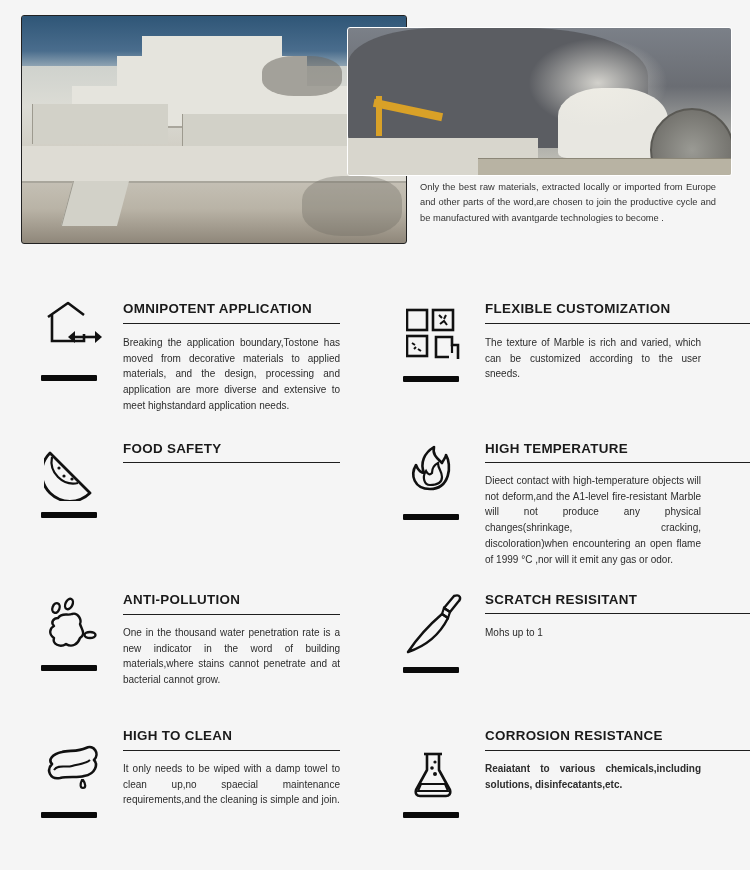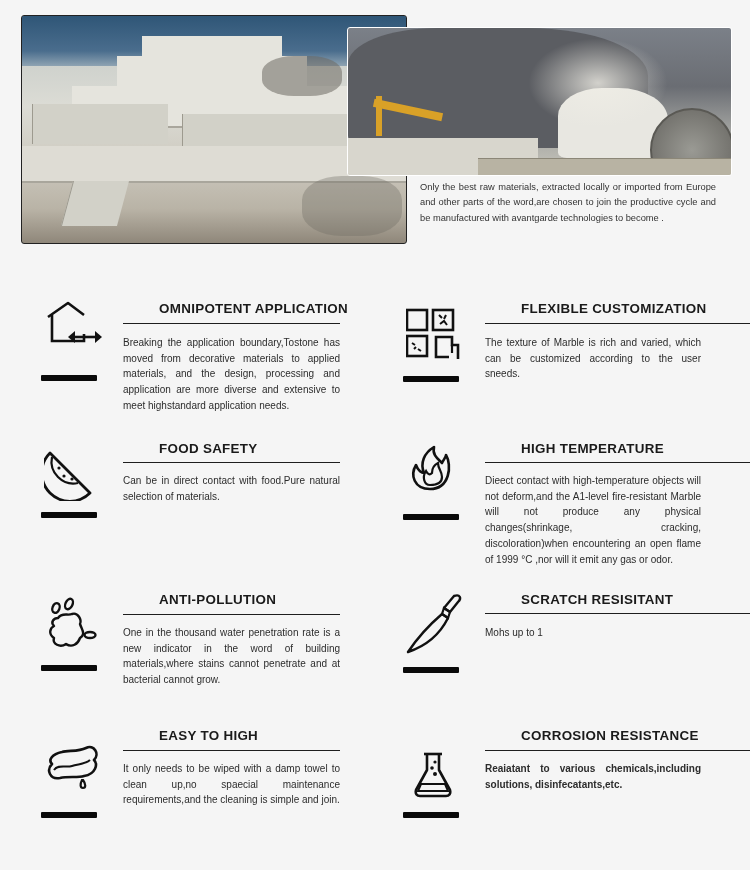--- a/index.html
+++ b/index.html
@@ -47,21 +47,20 @@
     position: absolute; left: 0; top: 0; width: 58px; height: 70px;
   }
   .feature .icon-box svg { position: absolute; left: 3px; top: 0; }
   .feature .icon-bar {
     position: absolute; left: 0; width: 56px; height: 6px; background: #0a0a0a; border-radius: 1px;
   }
   .feature .title {
     position: absolute; left: 82px; top: 0;
     font-size: 13.4px; font-weight: bold; letter-spacing: 0.3px; color: #1a1a1a;
     white-space: nowrap;
-    margin-left: 36px;
   }
   .feature .rule {
     position: absolute; left: 82px; height: 1px; width: 217px; background: #1e1e1e;
   }
   .feature .desc {
     position: absolute; left: 82px; width: 217px;
     font-size: 10px; line-height: 15.7px; color: #2c2c2c; text-align: justify;
   }
   .desc p { margin: 0; }
 </style>
@@ -135,21 +134,20 @@
       <path d="M14 20 A22 22 0 0 0 40 46" transform="translate(-6,-4)" fill="none" stroke="#111" stroke-width="2.2"></path>
       <circle cx="15" cy="27" r="1.6" fill="#111"></circle>
       <circle cx="20" cy="35" r="1.6" fill="#111"></circle>
       <circle cx="28" cy="38" r="1.6" fill="#111"></circle>
     </svg>
   </div>
   <div class="icon-bar" style="top:71px;"></div>
   <div class="title">FOOD SAFETY</div>
   <div class="rule" style="top:21px;"></div>
   <div class="desc" style="top:32px;">
-    <p>Can be in direct contact with food.Pure natural selection of materials.</p>
   </div>
 </div>
 
 <div class="feature" style="left:403px;top:441px;">
   <div class="icon-box">
     <svg width="56" height="64" viewBox="0 0 56 64">
       <path d="M28 60 C12 60 8 46 14 36 C16 42 20 44 22 44 C18 34 22 24 32 18 C30 26 36 30 40 34 C42 30 44 28 44 26 C50 36 48 60 28 60 Z" fill="none" stroke="#111" stroke-width="2.6" stroke-linejoin="round" transform="translate(-4,-12)"></path>
       <path d="M26 48 C20 48 18 40 22 34 C24 38 26 38 28 36 C28 32 30 28 34 26 C34 32 38 34 38 40 C38 46 32 48 26 48 Z" fill="none" stroke="#111" stroke-width="2.2" transform="translate(-2,-4)"></path>
     </svg>
   </div>
@@ -190,21 +188,21 @@
 
 <div class="feature" style="left:41px;top:728px;">
   <div class="icon-box">
     <svg width="60" height="66" viewBox="0 0 60 66">
       <path d="M8 30 C2 36 6 46 16 44 C24 42 34 44 40 42 C52 40 54 30 50 26 C56 20 50 10 42 14 C34 18 24 16 18 18 C8 20 4 26 8 30 Z" fill="none" stroke="#111" stroke-width="2.6" stroke-linejoin="round" transform="translate(0,6)"></path>
       <path d="M10 36 C14 30 22 34 28 32 C34 30 42 30 46 26" fill="none" stroke="#111" stroke-width="2" transform="translate(0,6)"></path>
       <path d="M38 54 C36 58 36 62 39 62 C42 62 42 58 39 54 Z" fill="none" stroke="#111" stroke-width="2.2" transform="translate(0,-2)"></path>
     </svg>
   </div>
   <div class="icon-bar" style="top:84px;"></div>
-  <div class="title">EASY TO HIGH</div>
+  <div class="title">HIGH TO CLEAN</div>
   <div class="rule" style="top:22px;"></div>
   <div class="desc" style="top:33px;">It only needs to be wiped with a damp towel to clean up,no spaecial maintenance requirements,and the cleaning is simple and join.</div>
 </div>
 
 <div class="feature" style="left:403px;top:728px;">
   <div class="icon-box">
     <svg width="56" height="70" viewBox="0 0 56 70">
       <path d="M18 26 H36" stroke="#111" stroke-width="2.6"></path>
       <path d="M21 26 V42 L10 62 C9 66 11 68 14 68 H40 C43 68 45 66 44 62 L33 42 V26" fill="none" stroke="#111" stroke-width="2.6" stroke-linejoin="round"></path>
       <path d="M15 56 H39 L42 63 H12 Z" fill="none" stroke="#111" stroke-width="2"></path>

